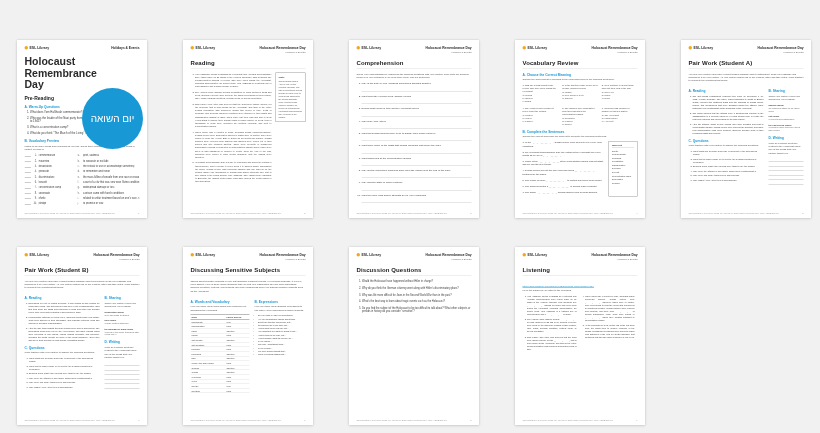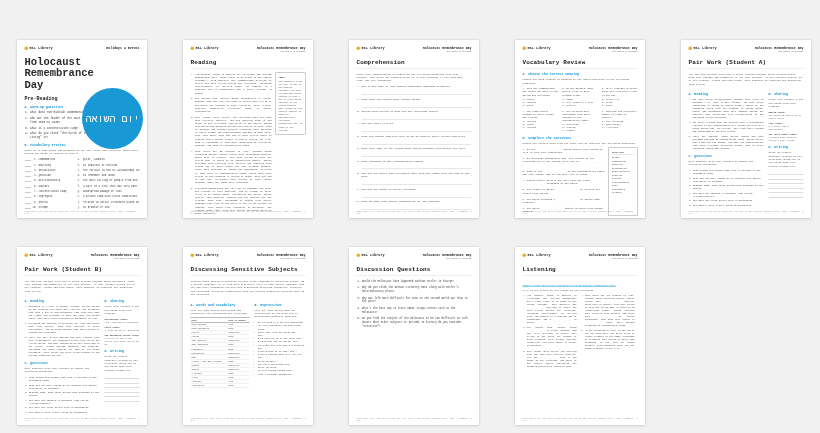--- a/index.html
+++ b/index.html
@@ -1,18 +1,18 @@
 <!DOCTYPE html>
 <html><head>
 <meta charset="utf-8">
 <style>
   * { margin:0; padding:0; box-sizing:border-box; }
   html,body { width:820px; height:433px; }
   body { background:#f1f1f2; font-family:"Liberation Sans", sans-serif; position:relative; overflow:hidden; }
-  .canvas { position:absolute; inset:0;font-family:Liberation Mono, monospace; }
+  .canvas { position:absolute; inset:0; }
   .page { position:absolute; width:130px; height:178px; background:#fff;
           box-shadow:0 0 2px rgba(0,0,0,.15), 0 1px 3px rgba(0,0,0,.10); overflow:hidden; }
   .inner { width:260px; height:356px; transform:scale(.5); transform-origin:0 0;
            padding:12px 15px 20px; position:relative; color:#3b3b3b; }
   
   .hdr { display:flex; justify-content:space-between; align-items:flex-start; margin-bottom:12px; }
   .logo { display:flex; align-items:center; gap:3px; }
   .logo-dot { width:7px; height:7px; border-radius:50%; background:#f2a81d; flex:none; }
   .logo-txt { font-size:7px; font-weight:bold; color:#2f2f2f; }
   .hdr-r { text-align:right; }

